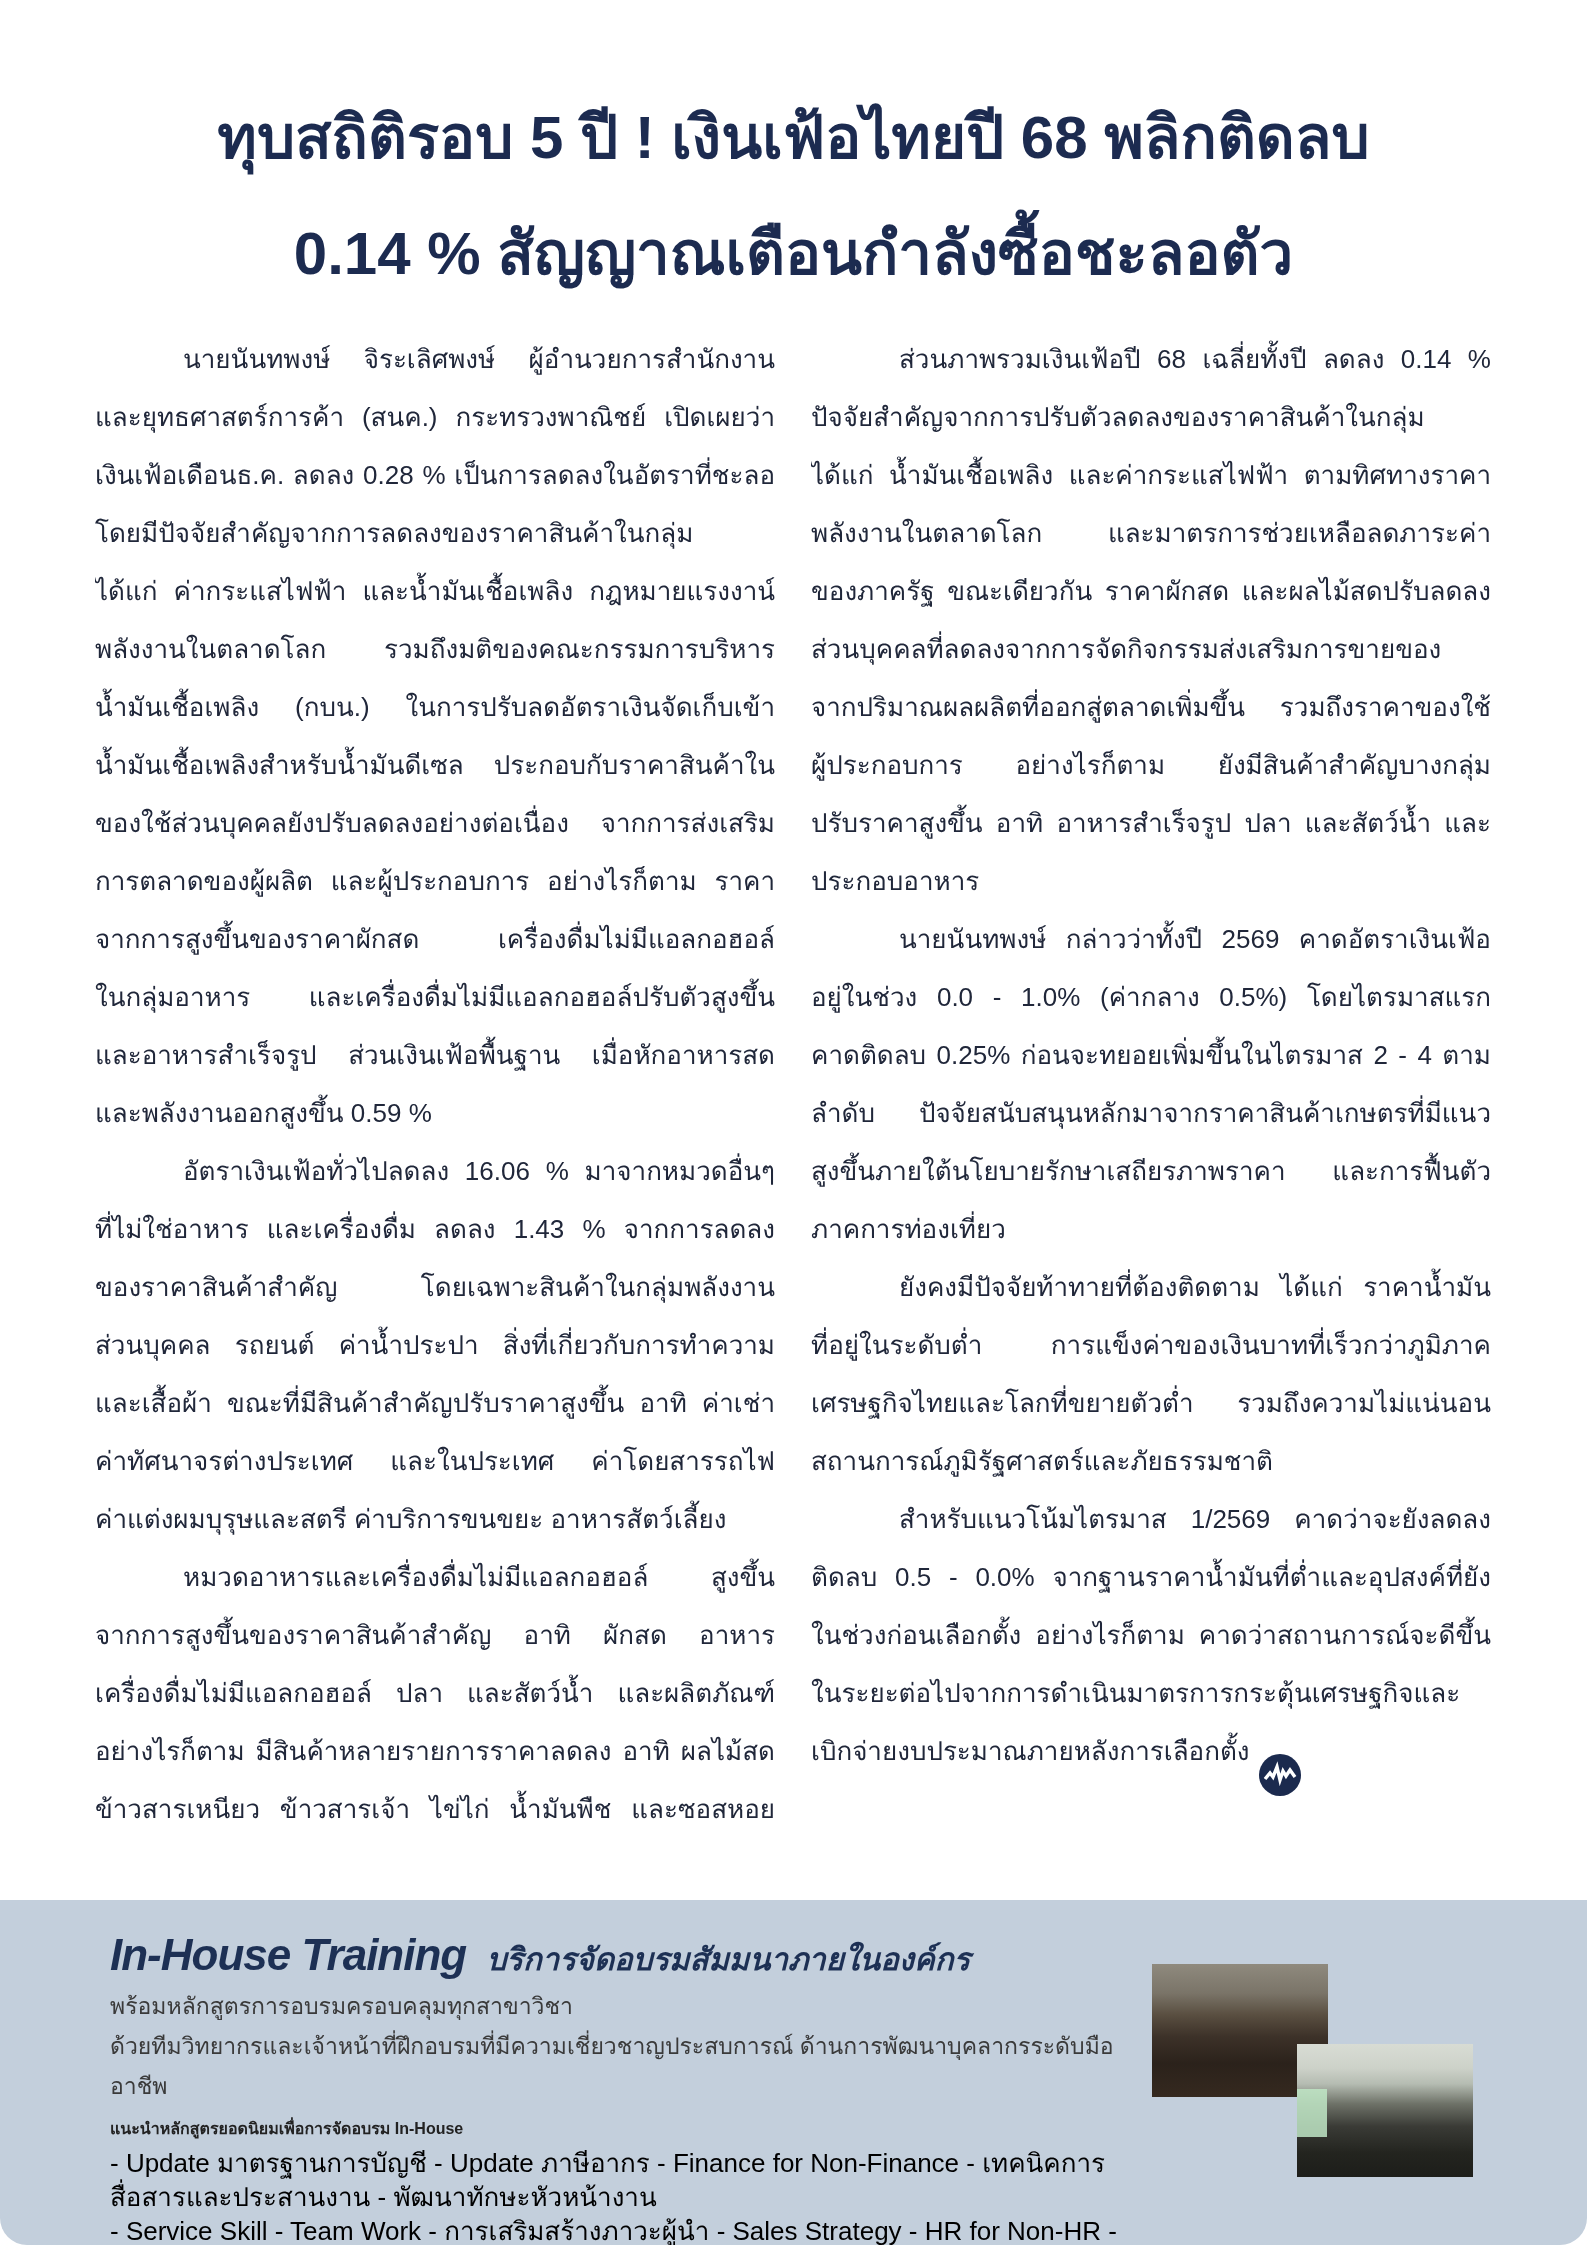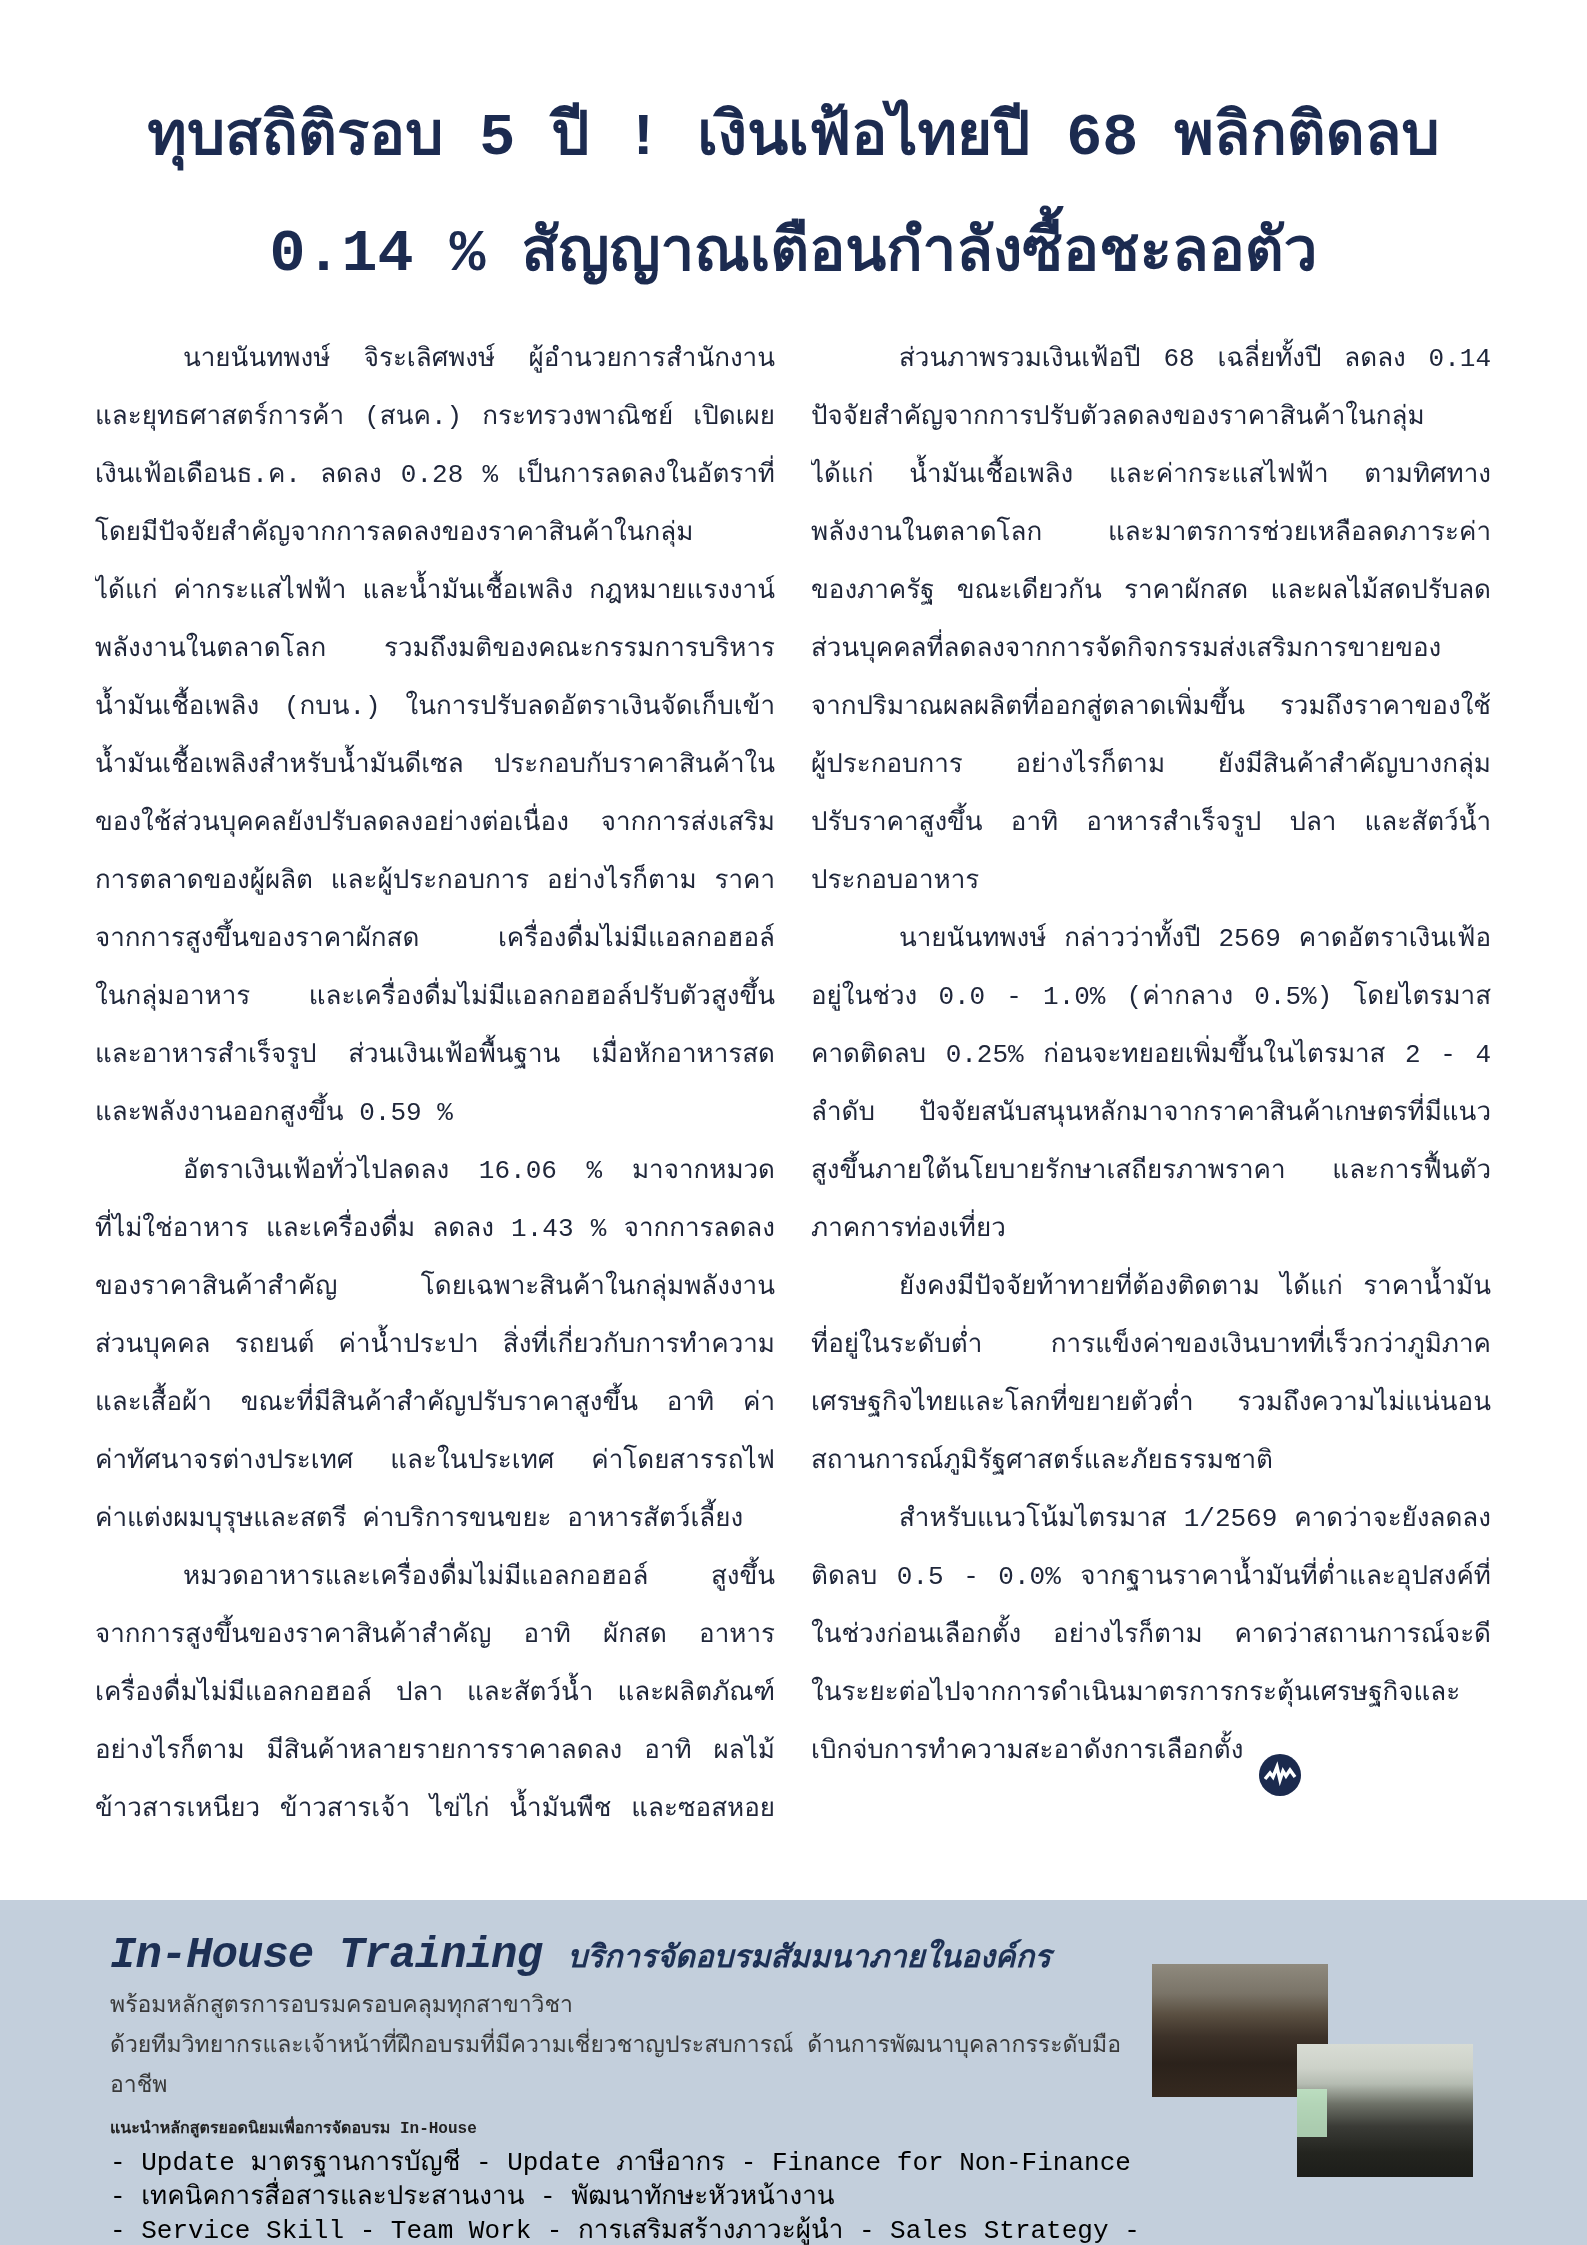--- a/index.html
+++ b/index.html
@@ -1,18 +1,18 @@
 <!DOCTYPE html>
 <html><head>
 <meta charset="utf-8">
 <style>
   html,body { margin:0; padding:0; background:#ffffff; }
   .page {
     position:relative; width:1587px; height:2245px; overflow:hidden;
-    background:#ffffff; font-family:Liberation Mono, monospace;
+    background:#ffffff; font-family:Liberation Sans, sans-serif;border-radius:27px;
   }
 
   
   .headline {
     position:absolute; top:80px; left:0; width:100%;
     text-align:center; color:#1c2b50; font-weight:bold; font-size:60px;
   }
   .headline .hline { line-height:116px; white-space:nowrap; }
 
   
@@ -119,21 +119,21 @@
         <div class="tline">สูงขึ้นภายใต้นโยบายรักษาเสถียรภาพราคา และการฟื้นตัวของ</div>
         <div class="tline last">ภาคการท่องเที่ยว</div>
         <div class="tline indent">ยังคงมีปัจจัยท้าทายที่ต้องติดตาม ได้แก่ ราคาน้ำมันดิบโลก</div>
         <div class="tline">ที่อยู่ในระดับต่ำ การแข็งค่าของเงินบาทที่เร็วกว่าภูมิภาค สภาวะ</div>
         <div class="tline">เศรษฐกิจไทยและโลกที่ขยายตัวต่ำ รวมถึงความไม่แน่นอนจาก</div>
         <div class="tline last">สถานการณ์ภูมิรัฐศาสตร์และภัยธรรมชาติ</div>
         <div class="tline indent">สำหรับแนวโน้มไตรมาส 1/2569 คาดว่าจะยังลดลงระหว่าง</div>
         <div class="tline">ติดลบ 0.5 - 0.0% จากฐานราคาน้ำมันที่ต่ำและอุปสงค์ที่ยังอ่อนแอ</div>
         <div class="tline">ในช่วงก่อนเลือกตั้ง อย่างไรก็ตาม คาดว่าสถานการณ์จะดีขึ้น</div>
         <div class="tline">ในระยะต่อไปจากการดำเนินมาตรการกระตุ้นเศรษฐกิจและการเร่ง</div>
-        <div class="tline last">เบิกจ่บการทำความสะอาดังการเลือกตั้ง</div>
+        <div class="tline last">เบิกจ่ายงบประมาณภายหลังการเลือกตั้ง</div>
       </div>
   </div>
 
   <div class="endmark">
     <svg width="42" height="42" viewBox="0 0 42 42" xmlns="http://www.w3.org/2000/svg">
       <circle cx="21" cy="21" r="21" fill="#1b2a4e"></circle>
       <polyline points="6,25 11,19 14,23 18,13 21,26 24,17 27,22 31,16 36,23" fill="none" stroke="#ffffff" stroke-width="3.4" stroke-linejoin="miter"></polyline>
     </svg>
   </div>
 

